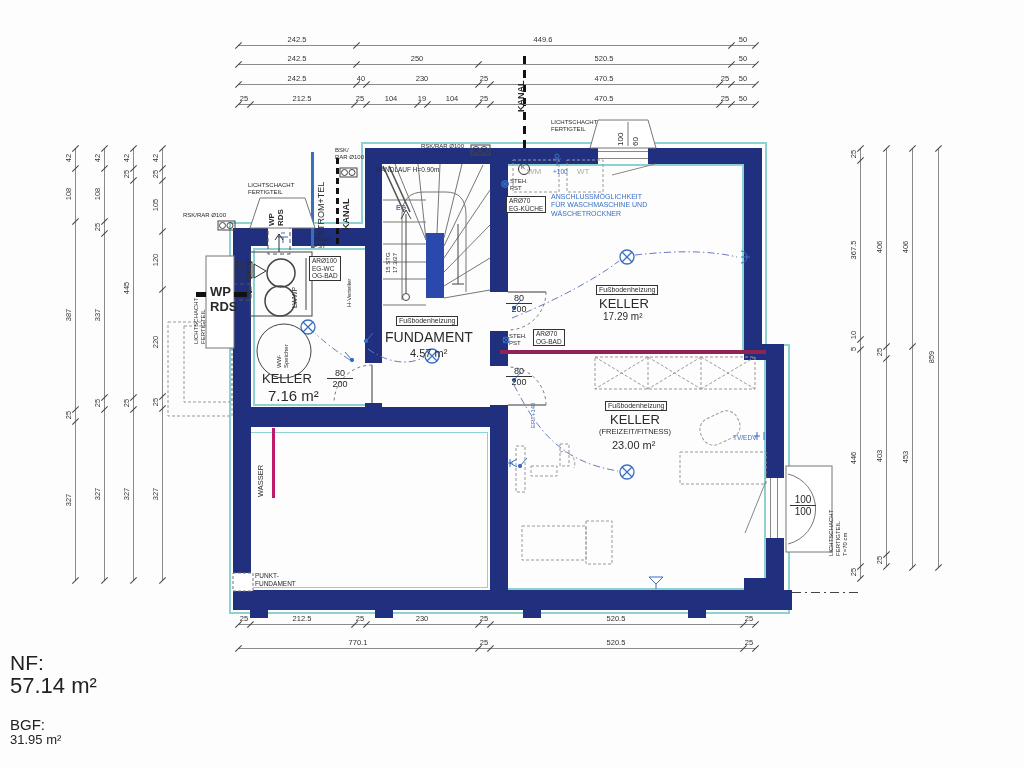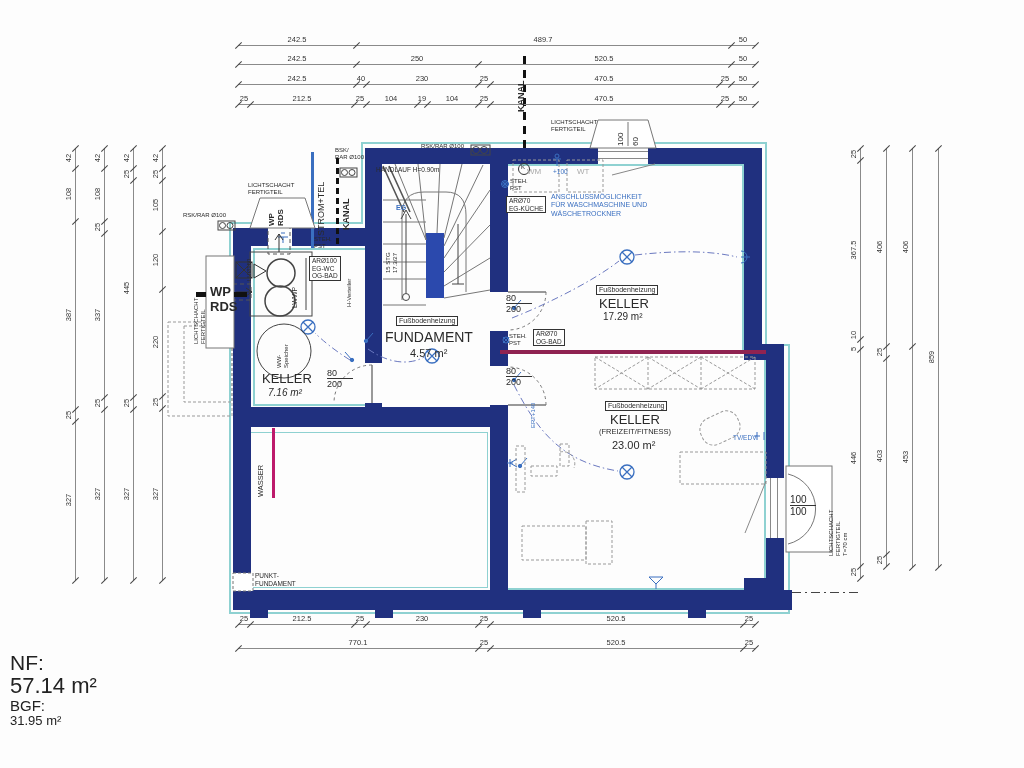--- a/index.html
+++ b/index.html
@@ -15,30 +15,30 @@
   .dashline-v{position:absolute;background:repeating-linear-gradient(180deg,#111 0 8px,transparent 8px 14px);}
   .dashline-v2{position:absolute;background:repeating-linear-gradient(180deg,#111 0 6px,transparent 6px 10px);}
   .dashdot-h{position:absolute;background:repeating-linear-gradient(90deg,#444 0 9px,transparent 9px 13px,#444 13px 15px,transparent 15px 19px);}
   .grayline{position:absolute;background:#888;}
   .ann{position:absolute;display:inline-block;color:#2a2a2a;white-space:pre-line;line-height:1.18;z-index:30;}
   .ann.v{transform:rotate(-90deg);transform-origin:0 0;white-space:pre;}
   .ann.blue{color:#3a6fc0;}
   .ann.gray{color:#a9a9a9;}
   .ann.bold{font-weight:700;}
   .ann.boxed{border:1px solid #333;background:#fff;padding:0 2px;}
-  .frac{position:absolute;width:26px;color:#2a2a2a;z-index:30;}
+  .frac{position:absolute;width:26px;text-align:center;color:#2a2a2a;z-index:30;}
   .frac .b{border-top:1px solid #333;}
   .dim-label{position:absolute;font-size:7.5px;color:#333;text-align:center;width:40px;height:12px;line-height:12px;z-index:25;background:transparent;}
   .dim-label.v{transform:rotate(-90deg);}
   .tick{position:absolute;width:1px;height:9px;background:#444;transform:rotate(45deg);z-index:24;}
   .dline{position:absolute;background:#8a8a8a;z-index:23;}
   .titleblock{position:absolute;left:10px;top:652px;color:#222;line-height:1.05;}
   .titleblock .nf{font-size:21px;}
   .titleblock .nfv{font-size:22px;}
-  .titleblock .bgf{font-size:15px;margin-top:1px;}
+  .titleblock .bgf{font-size:15px;margin-top:20px;}
   .titleblock .bgfv{font-size:13px;}
   svg{position:absolute;left:0;top:0;z-index:20;}
 </style>
 </head>
 <body>
 
 <div id="plan">
 
   <div class="teal" style="left:361px;top:142px;width:406px;height:2px;"></div>
   <div class="teal" style="left:765px;top:142px;width:2px;height:204px;"></div>
@@ -255,21 +255,21 @@
     <div class="ann v" style="left: 291px; top: 308px; font-size: 7px;">LWWP</div>
     <div class="ann" style="left: 314px; top: 236px; font-size: 6px;">STEH.
 PST</div>
     <div class="ann boxed" style="left: 309px; top: 256px; font-size: 6.5px;">ARØ100
 EG-WC
 OG-BAD</div>
     <div class="ann v" style="left: 346px; top: 307px; font-size: 6px;">H-Verteiler</div>
     <div class="ann v" style="left: 276px; top: 368px; font-size: 6px;">WW-
 Speicher</div>
     <div class="ann" style="left: 262px; top: 371px; font-size: 13px;">KELLER</div>
-    <div class="ann" style="left: 268px; top: 387px; font-size: 10px; font-style: italic;">7.16 m²</div>
+    <div class="ann" style="left: 268px; top: 387px; font-size: 15px;">7.16 m²</div>
     <div class="ann" style="left: 376px; top: 166px; font-size: 6.5px;">HANDLAUF H=0.90m</div>
     <div class="ann v" style="left: 385px; top: 273px; font-size: 6px;">15 STG
 17.3/27</div>
     <div class="ann blue bold" style="left: 396px; top: 204px; font-size: 7px;">EG</div>
     <div class="ann boxed" style="left: 396px; top: 316px; font-size: 7px;">Fußbodenheizung</div>
     <div class="ann" style="left: 385px; top: 329px; font-size: 14px;">FUNDAMENT</div>
     <div class="ann" style="left: 410px; top: 347px; font-size: 11px;">4.57 m²</div>
     <div class="ann gray" style="left: 527px; top: 167px; font-size: 8px;">WM</div>
     <div class="ann gray" style="left: 577px; top: 167px; font-size: 8px;">WT</div>
     <div class="ann blue" style="left: 553px; top: 168px; font-size: 6.5px;">+100</div>
@@ -319,21 +319,21 @@
     <div class="frac" style="left: 790px; top: 494px; font-size: 10px;">
       <div>100</div>
       <div class="b">100</div>
     </div>
     <div class="dline" style="left: 238px; top: 45px; width: 517px; height: 1px;"></div>
     <div class="tick" style="left: 238px; top: 41px;"></div>
     <div class="tick" style="left: 356px; top: 41px;"></div>
     <div class="tick" style="left: 731px; top: 41px;"></div>
     <div class="tick" style="left: 755px; top: 41px;"></div>
     <div class="dim-label" style="left: 277px; top: 34px;">242.5</div>
-    <div class="dim-label" style="left: 523px; top: 34px;">489.7</div>
+    <div class="dim-label" style="left: 523px; top: 34px;">449.6</div>
     <div class="dim-label" style="left: 723px; top: 34px;">50</div>
     <div class="dline" style="left: 238px; top: 64px; width: 517px; height: 1px;"></div>
     <div class="tick" style="left: 238px; top: 60px;"></div>
     <div class="tick" style="left: 356px; top: 60px;"></div>
     <div class="tick" style="left: 478px; top: 60px;"></div>
     <div class="tick" style="left: 731px; top: 60px;"></div>
     <div class="tick" style="left: 755px; top: 60px;"></div>
     <div class="dim-label" style="left: 277px; top: 53px;">242.5</div>
     <div class="dim-label" style="left: 397px; top: 53px;">250</div>
     <div class="dim-label" style="left: 584px; top: 53px;">520.5</div>

